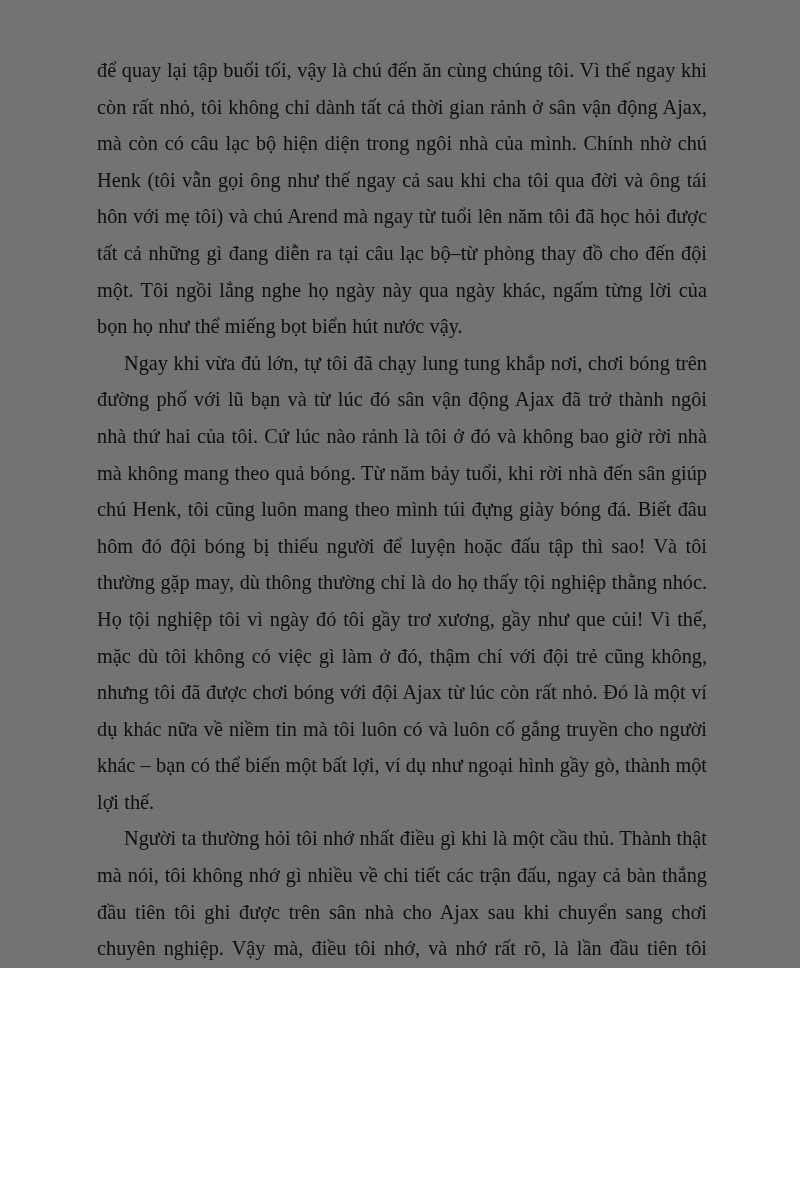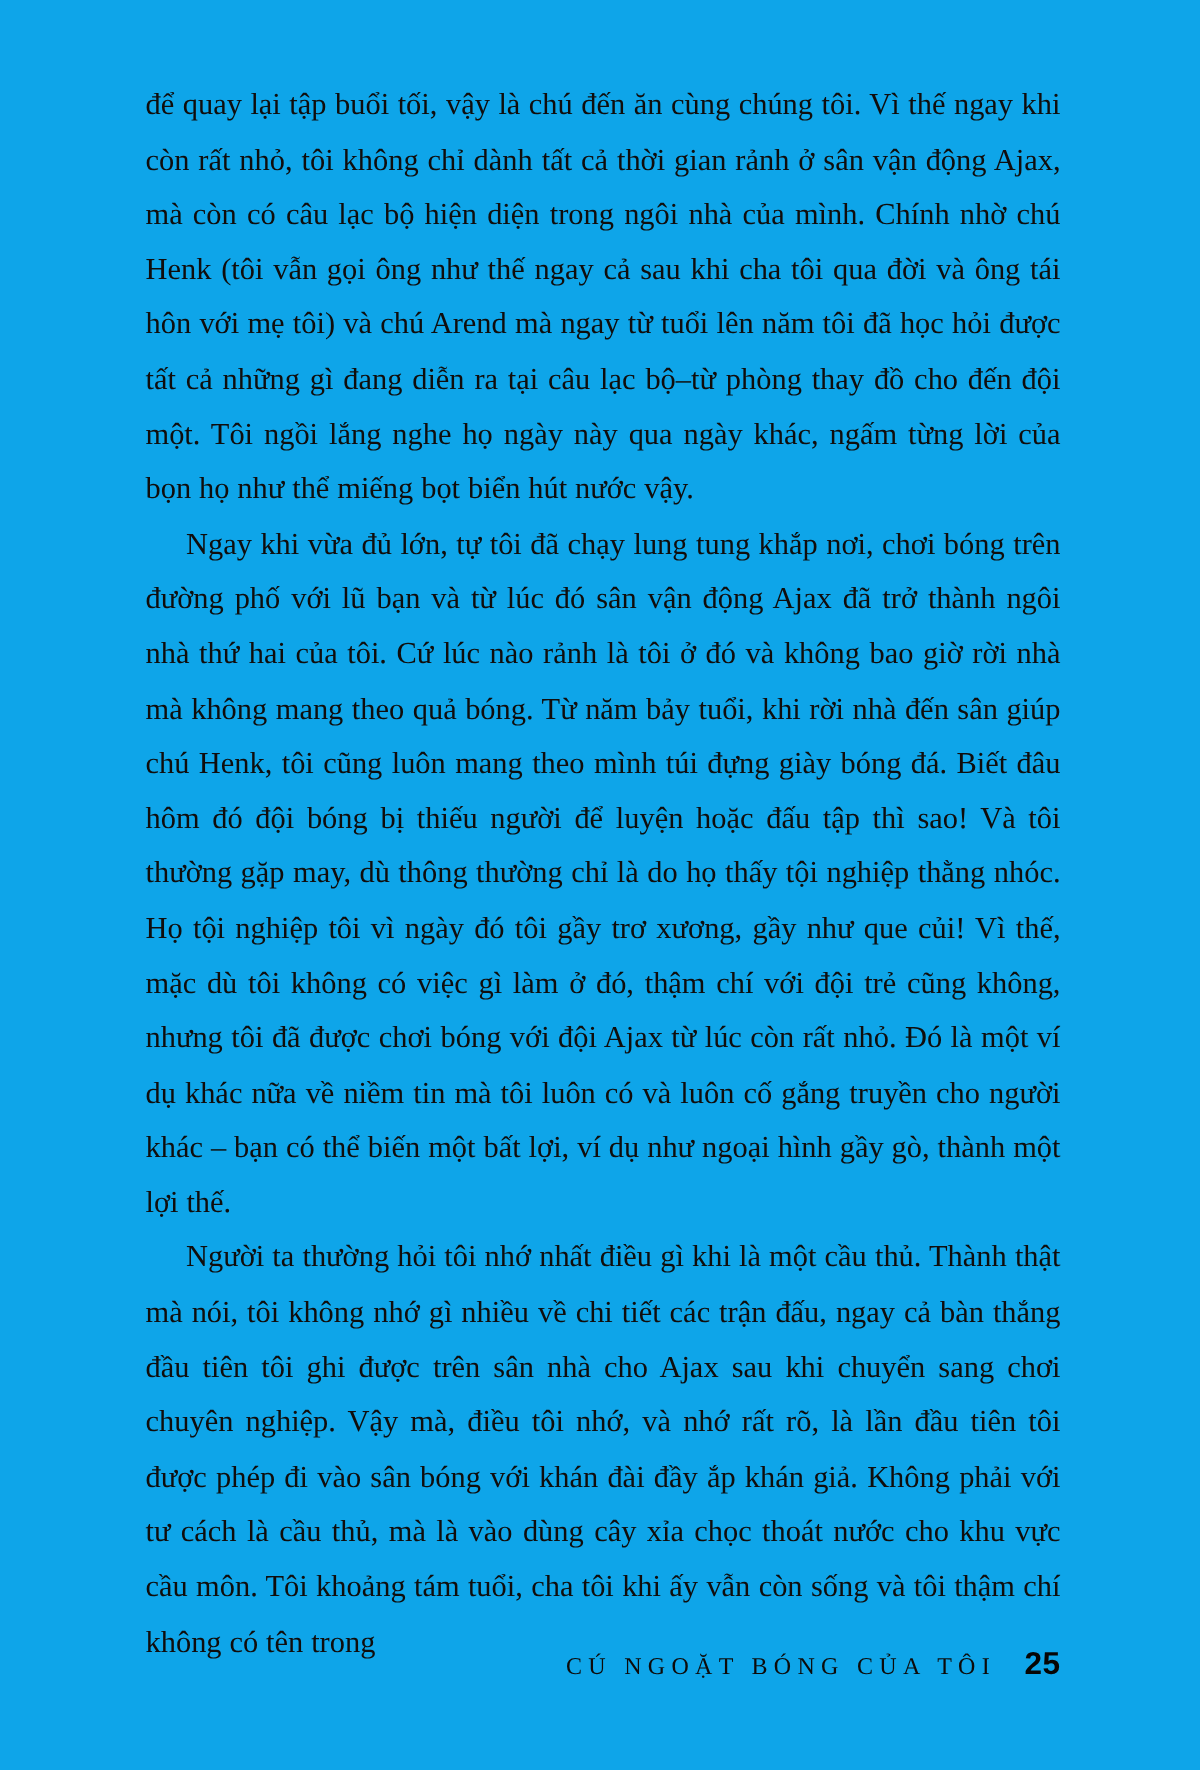--- a/index.html
+++ b/index.html
@@ -5,22 +5,22 @@
 <style>
   html, body {
     margin: 0;
     padding: 0;
     background: #ffffff;
   }
 
   .page {
     position: relative;
     width: 800px;
-    height: 1180px;
-    background: #0ea5e9;
+    height: 968px;
+    background: #737373;
     overflow: hidden;
     box-sizing: border-box;
   }
 
   .text-block {
     position: absolute;
     left: 97px;
     top: 52px;
     width: 610px;
   }

